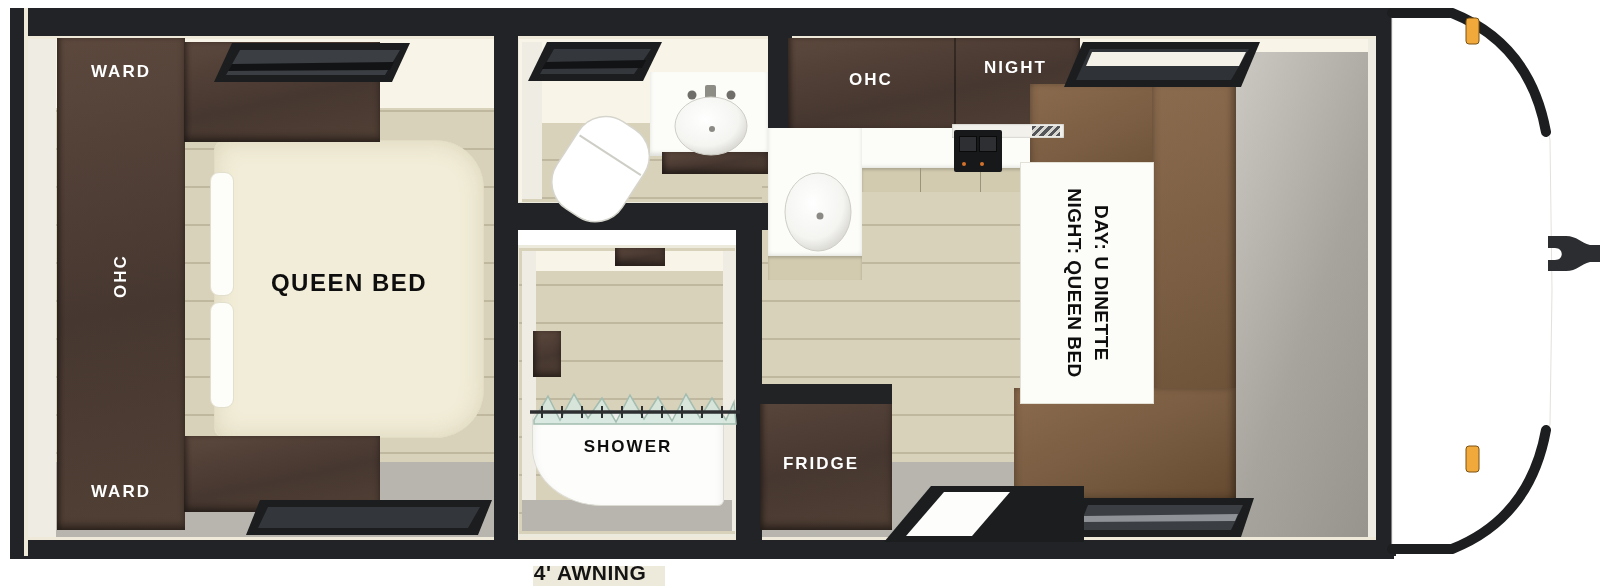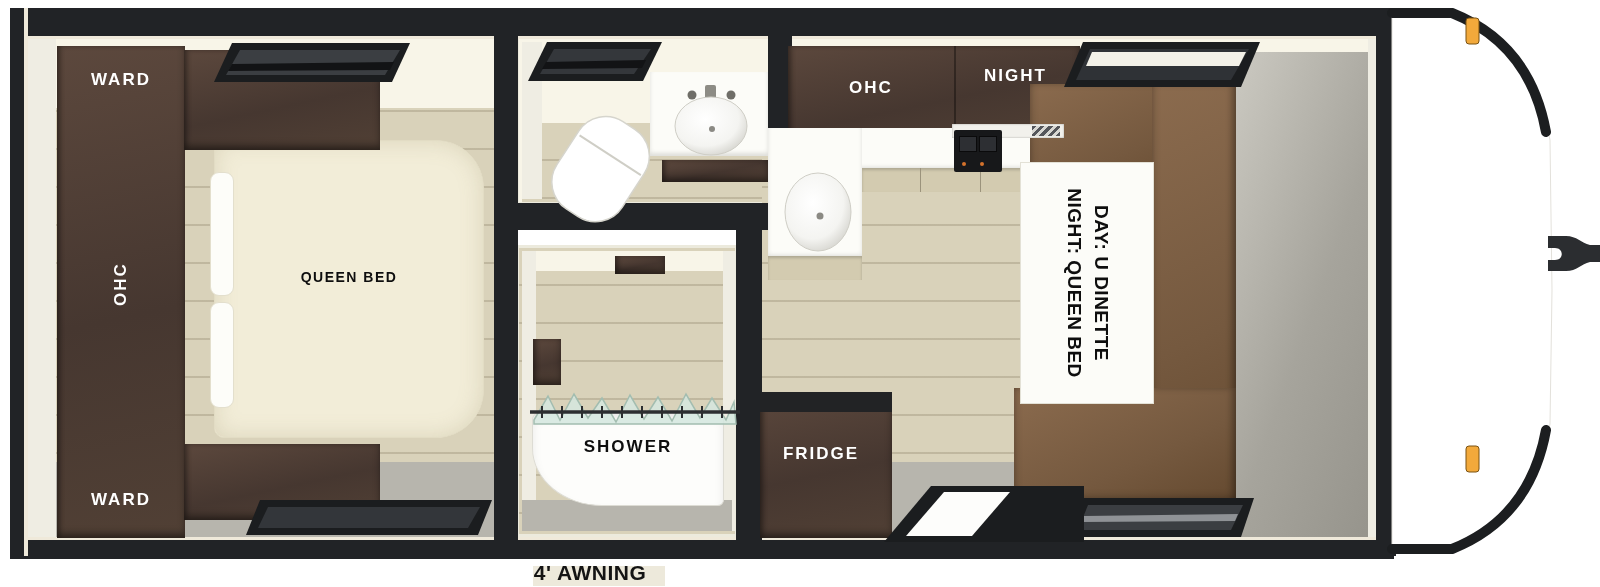--- a/index.html
+++ b/index.html
@@ -17,37 +17,37 @@
   .frontgray{background:linear-gradient(110deg,#cbc9c1 0%,#a6a49c 55%,#96948c 100%);}
 
   
   .wall{background:#212326;z-index:2;}
   .wall.liner-b{border-bottom:3px solid #efe9da;}
   .wall.liner-t{border-top:3px solid #efe9da;}
   .wall.liner-r{border-right:4px solid #efe9da;}
 
   
   .darkwood{background:linear-gradient(168deg,#5c483d 0%,#463730 55%,#514035 100%);
-            box-shadow:inset 0 -5px 7px rgba(0,0,0,.38),inset 3px 0 5px rgba(0,0,0,.28);z-index:3;margin-top:8px;}
+            box-shadow:inset 0 -5px 7px rgba(0,0,0,.38),inset 3px 0 5px rgba(0,0,0,.28);z-index:3;}
   .bench{background:linear-gradient(155deg,#8b6b4e 0%,#75593f 60%,#64492f 100%);
          box-shadow:inset 0 -6px 9px rgba(0,0,0,.32),inset -4px 0 7px rgba(0,0,0,.22);z-index:3;}
   .counter{background:#fcfcf8;box-shadow:inset 0 -3px 4px rgba(0,0,0,.12);z-index:3;}
   .basecab{background:#d3cbb0;box-shadow:inset 0 2px 3px rgba(0,0,0,.18);z-index:3;}
   .mattress{background:#f2edd8;border:1px solid #e2dcc4;border-radius:10px 48px 48px 10px;
             box-shadow:inset 0 0 22px rgba(150,140,100,.25);z-index:3;}
   .pillow{background:#fdfdf9;border:1px solid #e3dfcd;border-radius:9px;z-index:4;}
   .tub{background:#fdfdfb;border:1px solid #dddcd4;border-radius:8px 4px 6px 4px;
        border-bottom-left-radius:70px 58px;box-shadow:inset 0 6px 10px rgba(0,0,0,.08);z-index:4;}
   .vent-hood{background:#f2f1ec;box-shadow:inset 0 0 2px rgba(0,0,0,.35);z-index:4;}
   .cooktop{background:#17181a;border-radius:2px;z-index:4;}
   .burner{position:absolute;background:#2d2f33;border:1px solid #0a0a0b;}
 
   
   .wlabel{color:#fff;font-weight:bold;letter-spacing:2px;font-size:17px;text-align:center;z-index:5;}
-  .blabel{color:#0e0e0e;font-weight:bold;letter-spacing:1.5px;font-size:14px;text-align:center;z-index:5;}
+  .blabel{color:#0e0e0e;font-weight:bold;letter-spacing:1.5px;font-size:24px;text-align:center;z-index:5;}
   .vtext{transform:rotate(-90deg);transform-origin:center;}
   .table-note{position:absolute;left:50%;top:50%;transform:translate(-50%,-50%) rotate(90deg);
               text-align:center;white-space:nowrap;color:#0e0e0e;font-weight:bold;
               font-size:19px;line-height:1.4;letter-spacing:.5px;z-index:5;}
   .awning-label{color:#141414;font-weight:bold;font-size:21px;letter-spacing:.5px;
                 text-align:center;z-index:6;}
   .awning-strip{background:#e9e4d2;opacity:.8;z-index:1;}
 
   svg.fixtures{position:absolute;left:0;top:0;z-index:5;pointer-events:none;}
 </style>
@@ -120,21 +120,21 @@
   <div class="abs counter" style="left:772px;top:128px;width:264px;height:42px;"></div>
   <div class="abs counter" style="left:768px;top:128px;width:94px;height:130px;"></div>
   <div class="abs basecab" style="left:862px;top:168px;width:176px;height:24px;">
     <div class="abs" style="left:58px;top:0;width:1px;height:24px;background:#9b937c;"></div>
     <div class="abs" style="left:118px;top:0;width:1px;height:24px;background:#9b937c;"></div>
   </div>
   <div class="abs basecab" style="left:768px;top:256px;width:94px;height:24px;"></div>
 
   <div class="abs darkwood" style="left:760px;top:384px;width:132px;height:146px;">
     <div class="abs" style="left:0;top:0;width:132px;height:20px;background:#222325;"></div>
-    <div class="abs wlabel" style="left:0;top:52px;width:122px;">FRIDGE</div>
+    <div class="abs wlabel" style="left:0;top:70px;width:122px;">FRIDGE</div>
   </div>
 
   <div class="abs bench" style="left:1030px;top:84px;width:206px;height:92px;"></div>
   <div class="abs bench" style="left:1152px;top:84px;width:84px;height:420px;"></div>
   <div class="abs bench" style="left:1014px;top:388px;width:222px;height:116px;"></div>
   <div class="abs" style="left:1020px;top:162px;width:132px;height:240px;background:#fcfcf8;border:1px solid #e3e1d6;z-index:4;">
     <div class="table-note">
       <span style="display:block;">DAY: U DINETTE</span>
       <span style="display:block;">NIGHT: QUEEN BED</span>
     </div>

